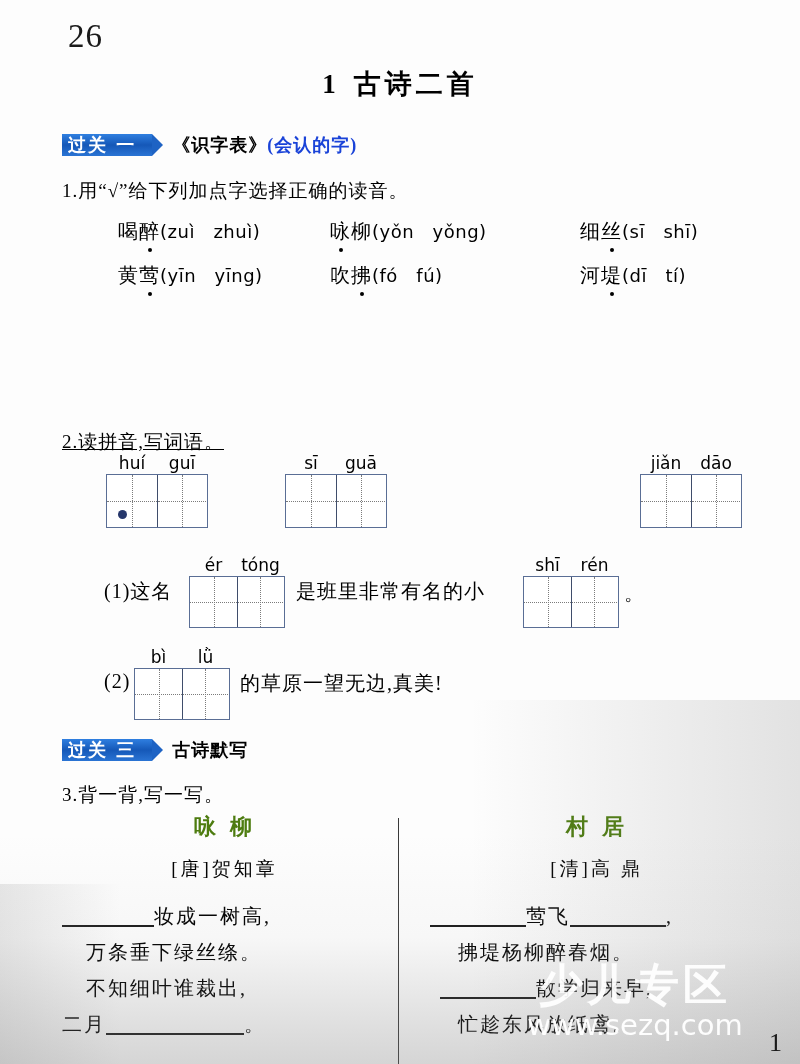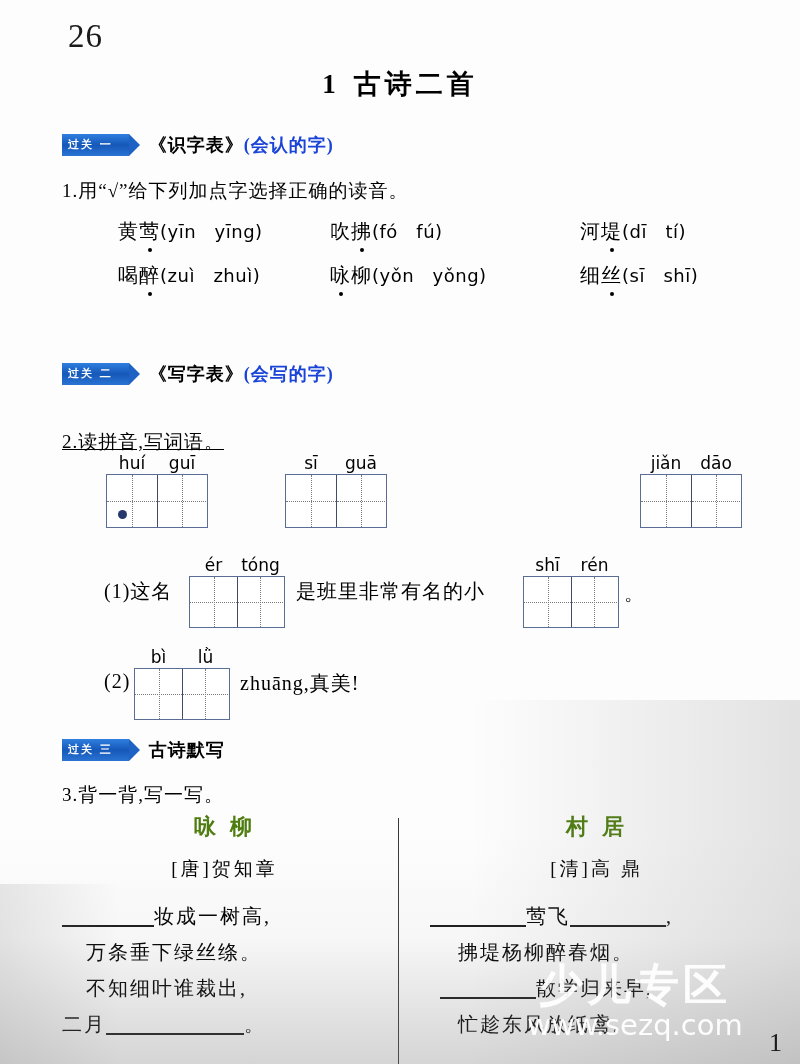--- a/index.html
+++ b/index.html
@@ -79,21 +79,21 @@
     align-items: center;
     white-space: nowrap;
   }
   .badge {
     position: relative;
     display: inline-block;
     height: 22px;
     line-height: 22px;
     padding: 0 16px 0 6px;
     color: #fff;
-    font-size: 11px;
+    font-size: 18px;
     font-weight: bold;
     letter-spacing: 2px;
     background: linear-gradient(to bottom, #2f7fe0 0%, #1558b8 50%, #2a74d4 100%);
     font-family: "DejaVu Sans", "Liberation Sans", sans-serif;
   }
   .badge::after {
     content: "";
     position: absolute;
     right: -11px;
     top: 0;
@@ -313,49 +313,44 @@
     <span class="sec-title-black">《识字表》</span>
       <span class="sec-title-blue">(会认的字)</span>
   </div>
 
   <div class="prompt" style="top:178px;">1.用“√”给下列加点字选择正确的读音。</div>
 
   <div id="choice-block">
 
     <div class="choice-row">
       <div class="choice-item" style="left:118px;">
+        <span class="hanzi">喝</span><span class="hanzi dotchar">醉</span><span class="hanzi"></span><span class="py">(zuì　zhuì)</span>
+      </div>
+      <div class="choice-item" style="left:330px;">
+        <span class="hanzi"></span><span class="hanzi dotchar">咏</span><span class="hanzi">柳</span><span class="py">(yǒn　yǒng)</span>
+      </div>
+      <div class="choice-item" style="left:580px;">
+        <span class="hanzi">细</span><span class="hanzi dotchar">丝</span><span class="hanzi"></span><span class="py">(sī　shī)</span>
+      </div>
+    </div>
+
+    <div class="choice-row">
+      <div class="choice-item" style="left:118px;">
         <span class="hanzi">黄</span><span class="hanzi dotchar">莺</span><span class="hanzi"></span><span class="py">(yīn　yīng)</span>
       </div>
       <div class="choice-item" style="left:330px;">
         <span class="hanzi">吹</span><span class="hanzi dotchar">拂</span><span class="hanzi"></span><span class="py">(fó　fú)</span>
       </div>
       <div class="choice-item" style="left:580px;">
         <span class="hanzi">河</span><span class="hanzi dotchar">堤</span><span class="hanzi"></span><span class="py">(dī　tí)</span>
       </div>
     </div>
 
-    <div class="choice-row">
-      <div class="choice-item" style="left:118px;">
-        <span class="hanzi">喝</span><span class="hanzi dotchar">醉</span><span class="hanzi"></span><span class="py">(zuì　zhuì)</span>
-      </div>
-      <div class="choice-item" style="left:330px;">
-        <span class="hanzi"></span><span class="hanzi dotchar">咏</span><span class="hanzi">柳</span><span class="py">(yǒn　yǒng)</span>
-      </div>
-      <div class="choice-item" style="left:580px;">
-        <span class="hanzi">细</span><span class="hanzi dotchar">丝</span><span class="hanzi"></span><span class="py">(sī　shī)</span>
-      </div>
-    </div>
-
-  </div>
-
-  <div class="section-head" style="top:362px;">
-    <span class="badge">过关 二</span>
-    <span class="sec-title-black">《写字表》</span>
-      <span class="sec-title-blue">(会写的字)</span>
-  </div>
+  </div>
+
 
   <div class="prompt" style="top:429px;text-decoration:underline;">2.读拼音,写词语。</div>
 
   <div class="grid-wrap" style="left:285px; top:452px;">
     <div class="grid-py" style="width:102px;">
       <span style="width:50px;">sī</span><span style="width:50px;">guā</span>
     </div>
     <div class="tzg" style="width:100px; height:52px;">
       <div class="cell" style="width:50px;"></div>
       <div class="cell" style="width:48.8px;"></div>
@@ -411,21 +406,21 @@
   <div class="sent-line" style="left:104px; top:670px;">(2)</div>
   <div class="grid-wrap" style="left:134px; top:646px;">
     <div class="grid-py" style="width:96px;">
       <span style="width:47px;">bì</span><span style="width:47px;">lǜ</span>
     </div>
     <div class="tzg" style="width:94px; height:50px;">
       <div class="cell" style="width:47px;"></div>
       <div class="cell" style="width:45.8px;"></div>
     </div>
   </div>
-  <div class="sent-line" style="left:240px; top:670px;">zhuāng,真美!</div>
+  <div class="sent-line" style="left:240px; top:670px;">的草原一望无边,真美!</div>
 
   <div class="section-head" style="top:738px;">
     <span class="badge">过关 三</span>
     <span class="sec-title-black">古诗默写</span>
   </div>
 
   <div class="prompt" style="top:782px;text-align:right;">3.背一背,写一写。</div>
 
   <div id="poem-divider"></div>
 

